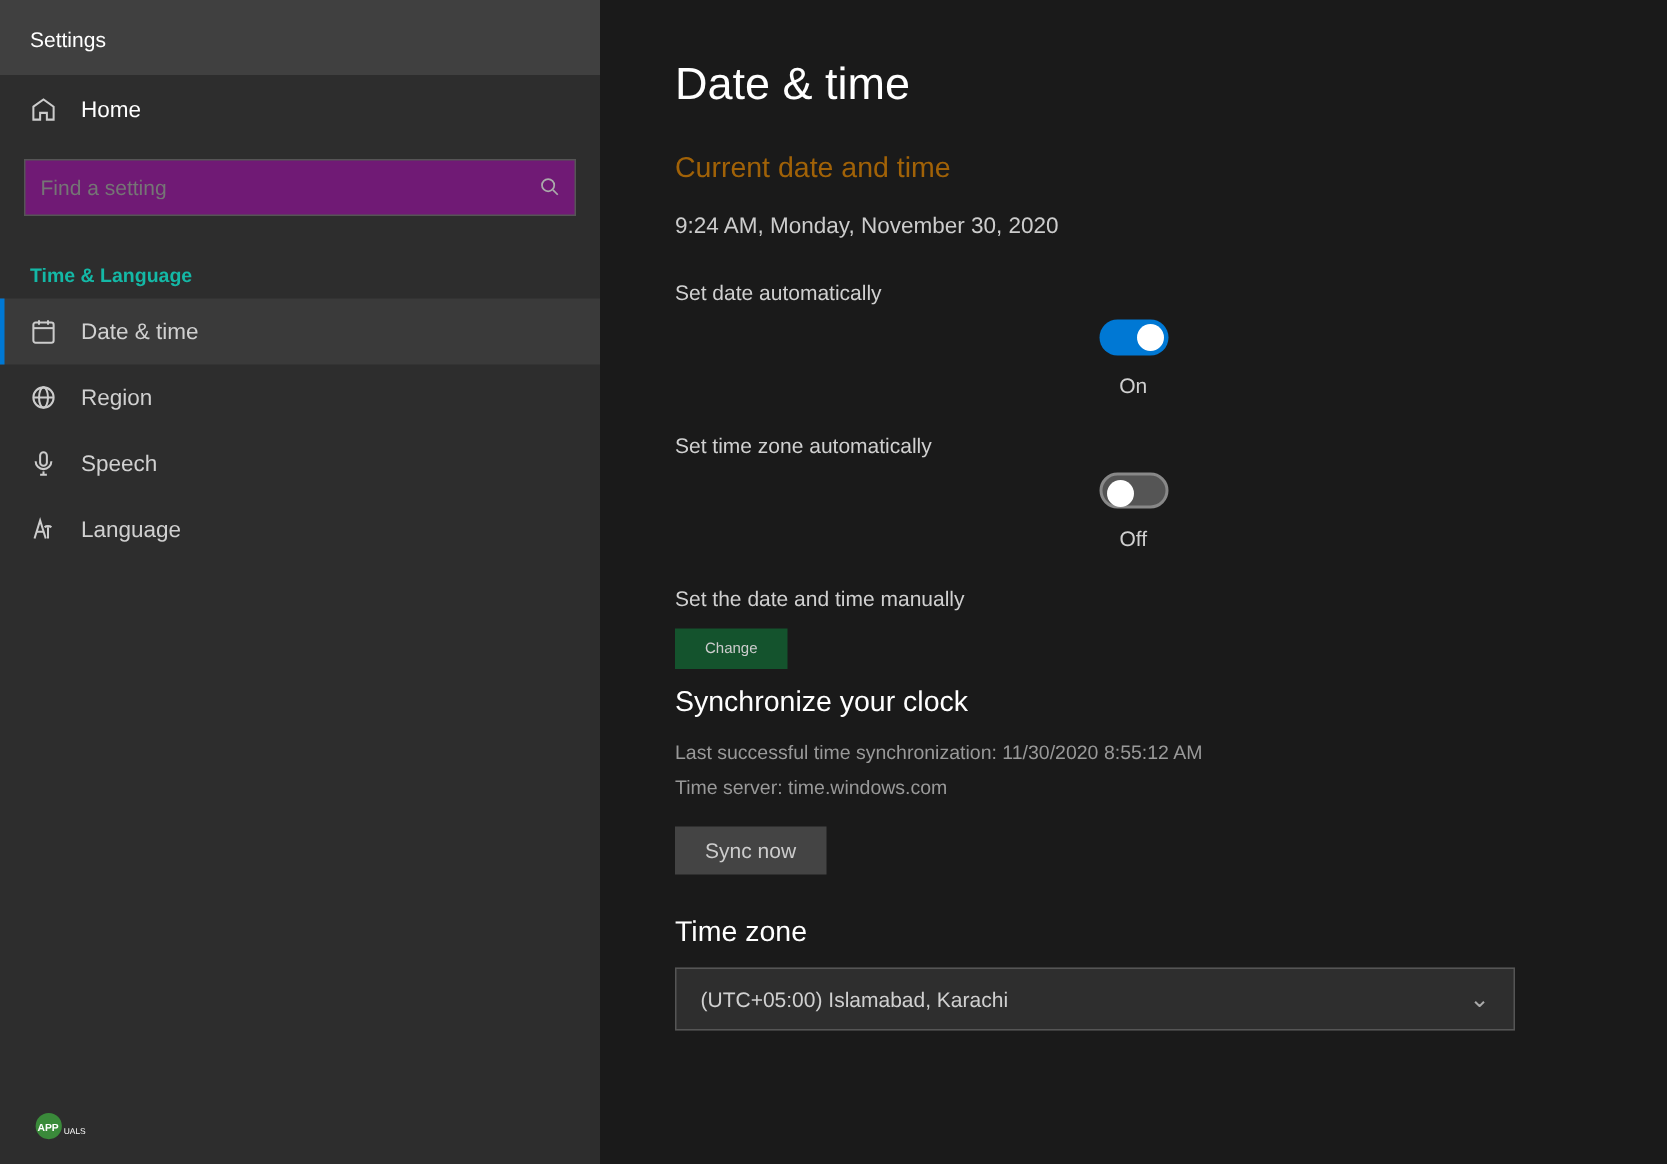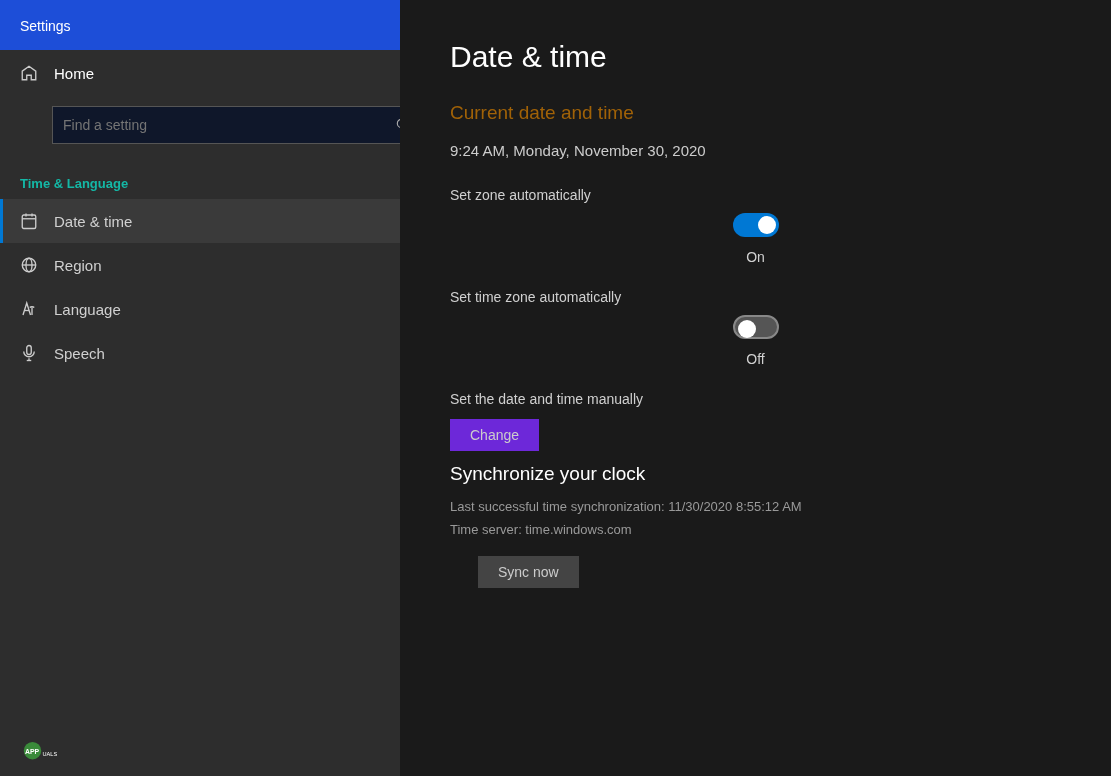--- a/index.html
+++ b/index.html
@@ -22,21 +22,21 @@
       flex-direction: column;
       padding: 0;
       height: 776px;
     }
 
     .sidebar-title {
       padding: 18px 20px 16px 20px;
       font-size: 14px;
       font-weight: 400;
       color: #ffffff;
-      background: #1d4ed8;
+      background: #404040;
     }
 
     .home-item {
       display: flex;
       align-items: center;
       padding: 14px 20px;
       cursor: pointer;
       color: #ffffff;
       font-size: 15px;
       text-align: right;
@@ -47,26 +47,25 @@
       display: flex;
       align-items: center;
     }
 
     .search-container {
       padding: 10px 16px 16px 16px;
     }
     .search-box {
       display: flex;
       align-items: center;
-      background: #0f172a;
+      background: #701a75;
       border: 1px solid #555;
       width: 100%;
       height: 38px;
       padding: 0 10px;
-      margin-left: 36px;
     }
     .search-box input {
       background: transparent;
       border: none;
       outline: none;
       color: #aaa;
       font-size: 14px;
       flex: 1;
       font-family: 'Segoe UI', sans-serif;
     }
@@ -200,25 +199,25 @@
 
     .manual-section {
       margin-bottom: 12px;
     }
     .manual-label {
       font-size: 14px;
       color: #d0d0d0;
       margin-bottom: 12px;
     }
     .change-btn {
-      background: #6d28d9;
+      background: #14532d;
       color: #ccc;
       border: none;
       padding: 8px 20px;
-      font-size: 14px;
+      font-size: 10px;
       cursor: pointer;
       font-family: 'Segoe UI', sans-serif;
     }
 
     .sync-section {
       margin-bottom: 28px;
     }
     .sync-heading {
       font-size: 19px;
       font-weight: 400;
@@ -232,21 +231,20 @@
       margin-bottom: 14px;
     }
     .sync-btn {
       background: #444;
       color: #ccc;
       border: none;
       padding: 8px 20px;
       font-size: 14px;
       cursor: pointer;
       font-family: 'Segoe UI', sans-serif;
-      margin-left: 28px;
     }
 
     .timezone-section {
       margin-top: 10px;
     }
     .timezone-label {
       font-size: 19px;
       font-weight: 400;
       color: #ffffff;
       margin-bottom: 12px;
@@ -322,39 +320,39 @@
         <ellipse cx="12" cy="12" rx="4" ry="9"></ellipse>
         <line x1="3" y1="12" x2="21" y2="12"></line>
       </svg>
     </span>
     <span>Region</span>
   </div>
 
   <div class="nav-item">
     <span class="nav-icon">
       <svg width="18" height="18" viewBox="0 0 24 24" fill="none" stroke="#ccc" stroke-width="1.8">
+        <rect x="9" y="2" width="6" height="12" rx="3"></rect>
+        <path d="M5 10a7 7 0 0014 0"></path>
+        <line x1="12" y1="19" x2="12" y2="22"></line>
+        <line x1="9" y1="22" x2="15" y2="22"></line>
+      </svg>
+    </span>
+    <span>Speech</span>
+  </div>
+
+  <div class="nav-item">
+    <span class="nav-icon">
+      <svg width="18" height="18" viewBox="0 0 24 24" fill="none" stroke="#ccc" stroke-width="1.8">
         <polyline points="4 20 9 4 14 20"></polyline>
         <line x1="6" y1="14" x2="12" y2="14"></line>
         <line x1="16" y1="20" x2="16" y2="10"></line>
         <path d="M13 10c0 0 1-1 3-1s3 1 3 1"></path>
       </svg>
     </span>
     <span>Language</span>
-  </div>
-
-  <div class="nav-item">
-    <span class="nav-icon">
-      <svg width="18" height="18" viewBox="0 0 24 24" fill="none" stroke="#ccc" stroke-width="1.8">
-        <rect x="9" y="2" width="6" height="12" rx="3"></rect>
-        <path d="M5 10a7 7 0 0014 0"></path>
-        <line x1="12" y1="19" x2="12" y2="22"></line>
-        <line x1="9" y1="22" x2="15" y2="22"></line>
-      </svg>
-    </span>
-    <span>Speech</span>
   </div>
 
   <div class="sidebar-bottom">
     <div style="display:flex;align-items:center;gap:6px;margin-top:200px;">
       <svg class="watermark-icon" viewBox="0 0 80 55">
         <circle cx="20" cy="35" r="14" fill="#3a8a3a"></circle>
         <text x="8" y="40" font-size="11" fill="white" font-weight="bold">APP</text>
         <text x="36" y="44" font-size="9" fill="white">UALS</text>
       </svg>
     </div>
@@ -362,21 +360,21 @@
 </div>
 
 <div class="main-content">
   <h1 class="page-title">Date &amp; time</h1>
 
   <h2 class="section-heading">Current date and time</h2>
 
   <div class="current-datetime">9:24 AM, Monday, November 30, 2020</div>
 
   <div class="setting-row">
-    <div class="setting-label">Set zone automatically</div>
+    <div class="setting-label">Set date automatically</div>
     <div class="toggle-container">
       <div class="toggle on">
         <div class="toggle-knob"></div>
       </div>
       <span class="toggle-state-label">On</span>
     </div>
   </div>
 
   <div class="setting-row">
     <div class="setting-label">Set time zone automatically</div>
@@ -395,13 +393,20 @@
 
   <div class="sync-section">
     <h2 class="sync-heading">Synchronize your clock</h2>
     <div class="sync-info">
       <div>Last successful time synchronization: 11/30/2020 8:55:12 AM</div>
       <div>Time server: time.windows.com</div>
     </div>
     <button class="sync-btn">Sync now</button>
   </div>
 
+  <div class="timezone-section">
+    <h2 class="timezone-label">Time zone</h2>
+    <div class="timezone-select">
+      <span class="timezone-value">(UTC+05:00) Islamabad, Karachi</span>
+      <span class="chevron-icon">⌄</span>
+    </div>
+  </div>
 </div>
 
 </body></html>

